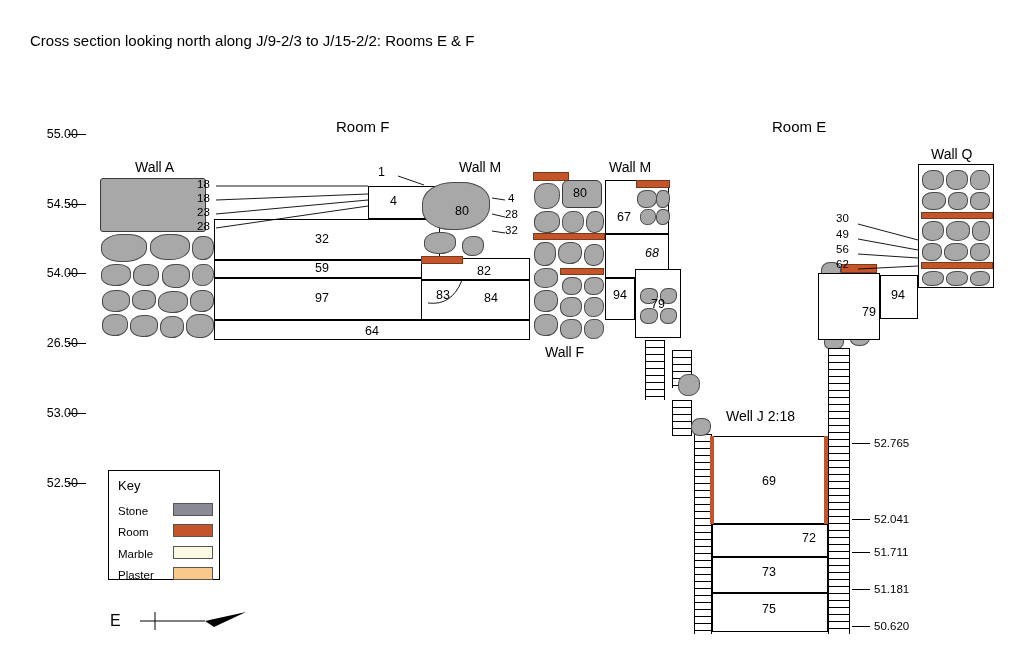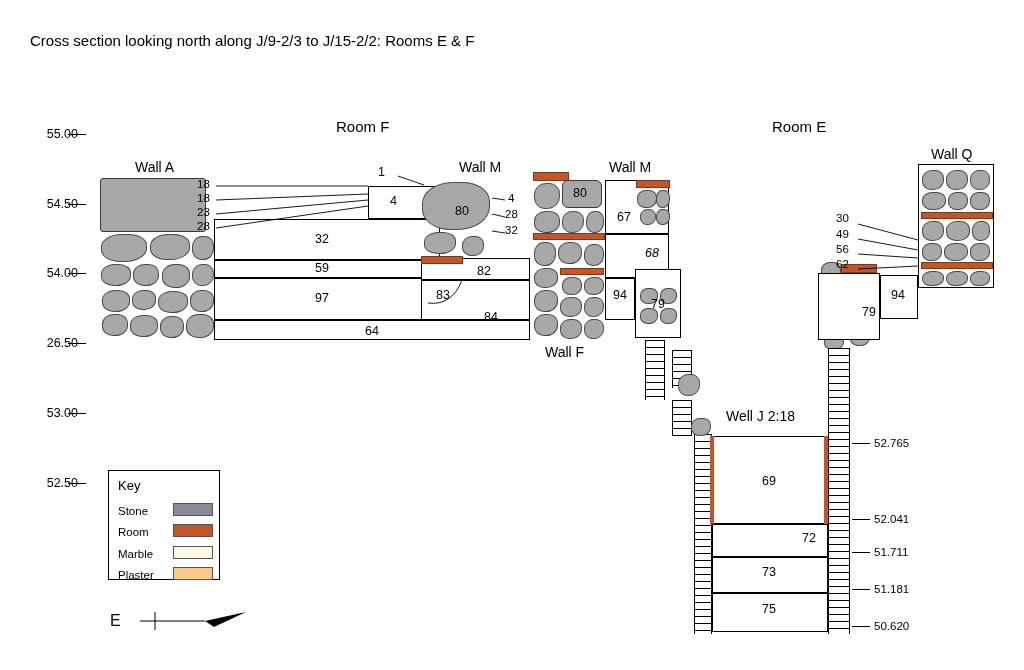--- a/index.html
+++ b/index.html
@@ -318,21 +318,21 @@
 <div class="abs num" style="left:315px; top:232px;">32</div>
 <div class="abs num" style="left:315px; top:261px;">59</div>
 <div class="abs num" style="left:315px; top:291px;">97</div>
 <div class="abs num" style="left:365px; top:324px;">64</div>
 <div class="abs num" style="left:455px; top:204px;">80</div>
 <div class="abs small-num" style="left:508px; top:192px;">4</div>
 <div class="abs small-num" style="left:505px; top:208px;">28</div>
 <div class="abs small-num" style="left:505px; top:224px;">32</div>
 <div class="abs num" style="left:477px; top:264px;">82</div>
 <div class="abs num" style="left:436px; top:288px;">83</div>
-<div class="abs num" style="left:484px; top:310px;">84</div>
+<div class="abs num" style="left:484px; top:291px;">84</div>
 <div class="abs num" style="left:573px; top:186px;">80</div>
 <div class="abs num" style="left:617px; top:210px;">67</div>
 <div class="abs num" style="left:645px; top:246px;font-style:italic;">68</div>
 <div class="abs num" style="left:613px; top:288px;">94</div>
 <div class="abs num" style="left:651px; top:297px;">79</div>
 <div class="abs small-num" style="left:836px; top:212px;">30</div>
 <div class="abs small-num" style="left:836px; top:228px;">49</div>
 <div class="abs small-num" style="left:836px; top:243px;">56</div>
 <div class="abs small-num" style="left:836px; top:258px;">62</div>
 <div class="abs num" style="left:891px; top:288px;">94</div>

